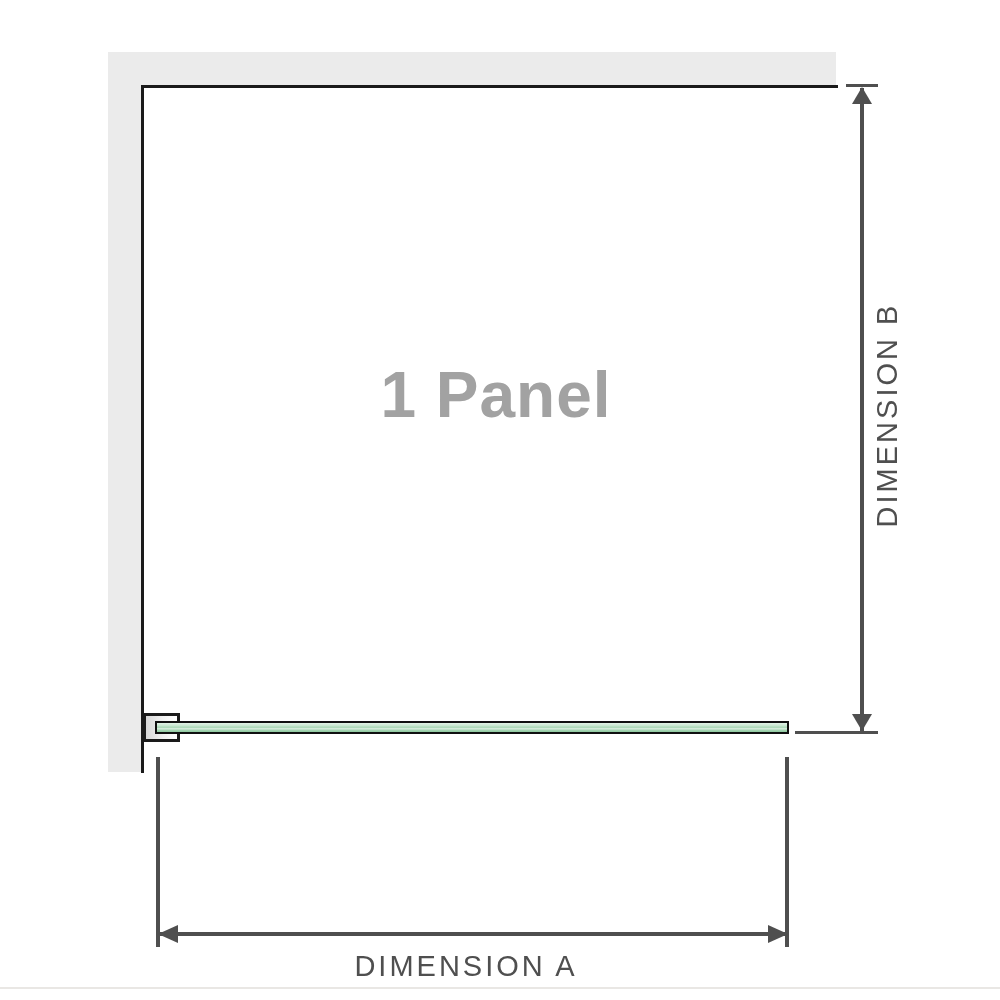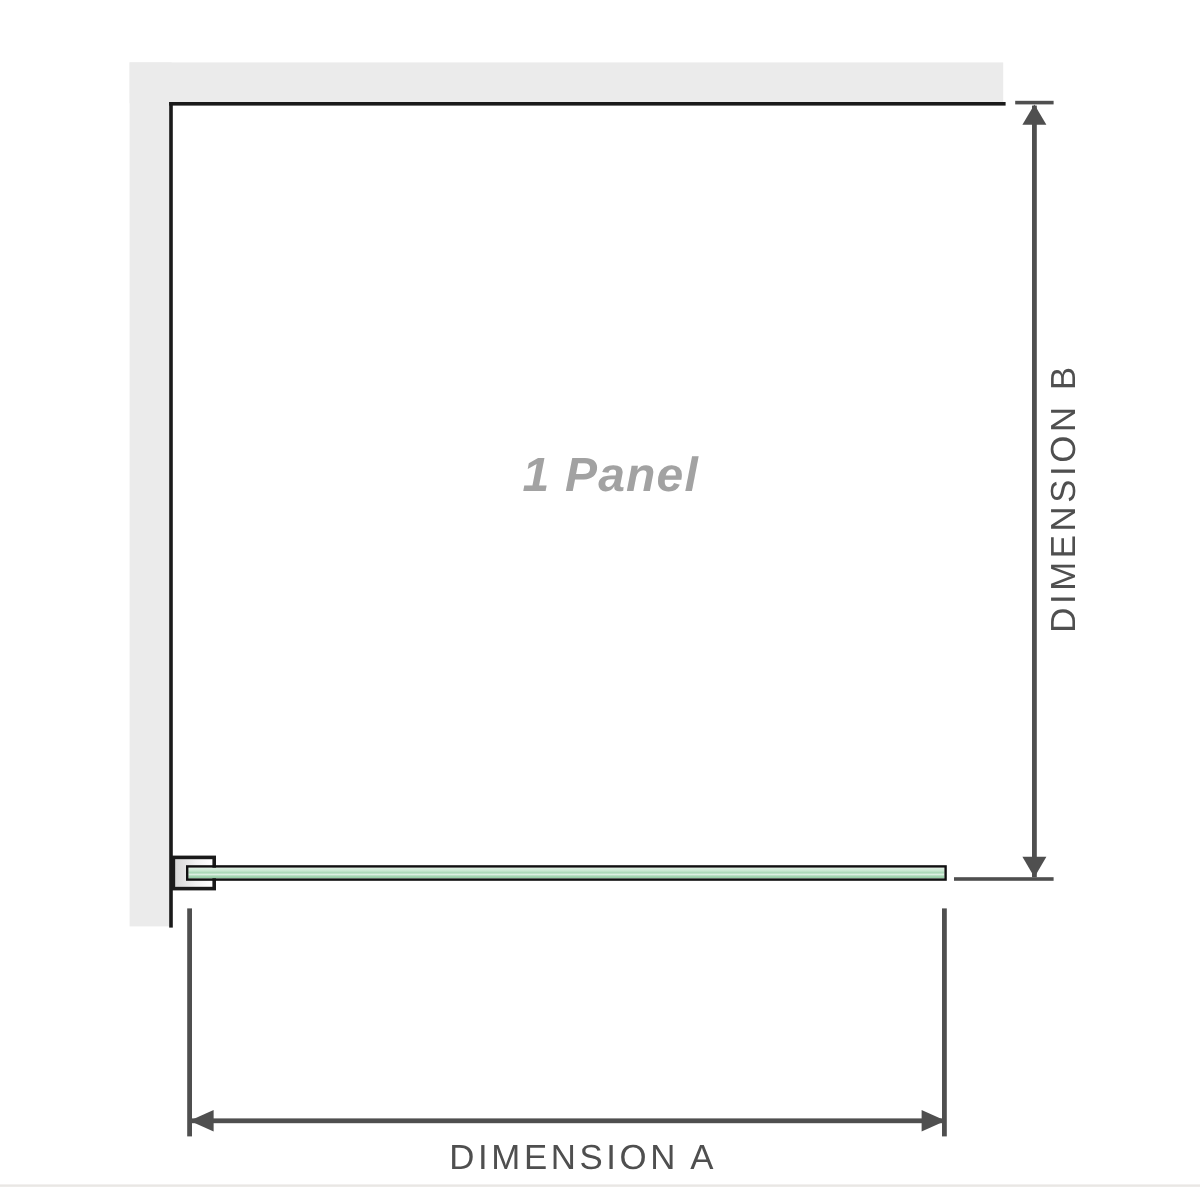--- a/index.html
+++ b/index.html
@@ -24,24 +24,23 @@
   .wall-top  { left: 108px; top: 52px; width: 728px; height: 34px; }
   .wall-left { left: 108px; top: 52px; width: 35px;  height: 720px; }
 
   
   .edge { background: var(--outline, #1a1a1a); }
   .edge-top  { left: 141px; top: 85px; width: 697px; height: 3px; }
   .edge-left { left: 141px; top: 85px; width: 3px;   height: 688px; }
 
   
   .panel-label {
-    left: 509px; top: 399px;
+    left: 496px; top: 399px;
     transform: translate(-50%, -55%);
-    font-size: 40px;
-    font-style: italic;
+    font-size: 64px;
     font-weight: 600;
     letter-spacing: 1px;
     color: var(--panel-label-color, #a2a2a2);
     white-space: nowrap;
   }
 
   
   .bracket {
     left: 143px; top: 713px;
     width: 37px; height: 29px;
@@ -103,21 +102,21 @@
     border-bottom: 9px solid transparent;
     border-right: 20px solid var(--dimension, #4f4f4f);
   }
   .dima-arrow-right {
     left: 768px; top: 925px;
     border-top: 9px solid transparent;
     border-bottom: 9px solid transparent;
     border-left: 20px solid var(--dimension, #4f4f4f);
   }
   .dima-label {
-    left: 486px; top: 966px;
+    left: 466px; top: 966px;
     transform: translate(-50%, -50%);
     font-size: 29px;
     letter-spacing: 3px;
     color: var(--dimension, #4f4f4f);
     white-space: nowrap;
   }
 
   
   .footer-line {
     left: 0; top: 987px; width: 1000px; height: 2px;

